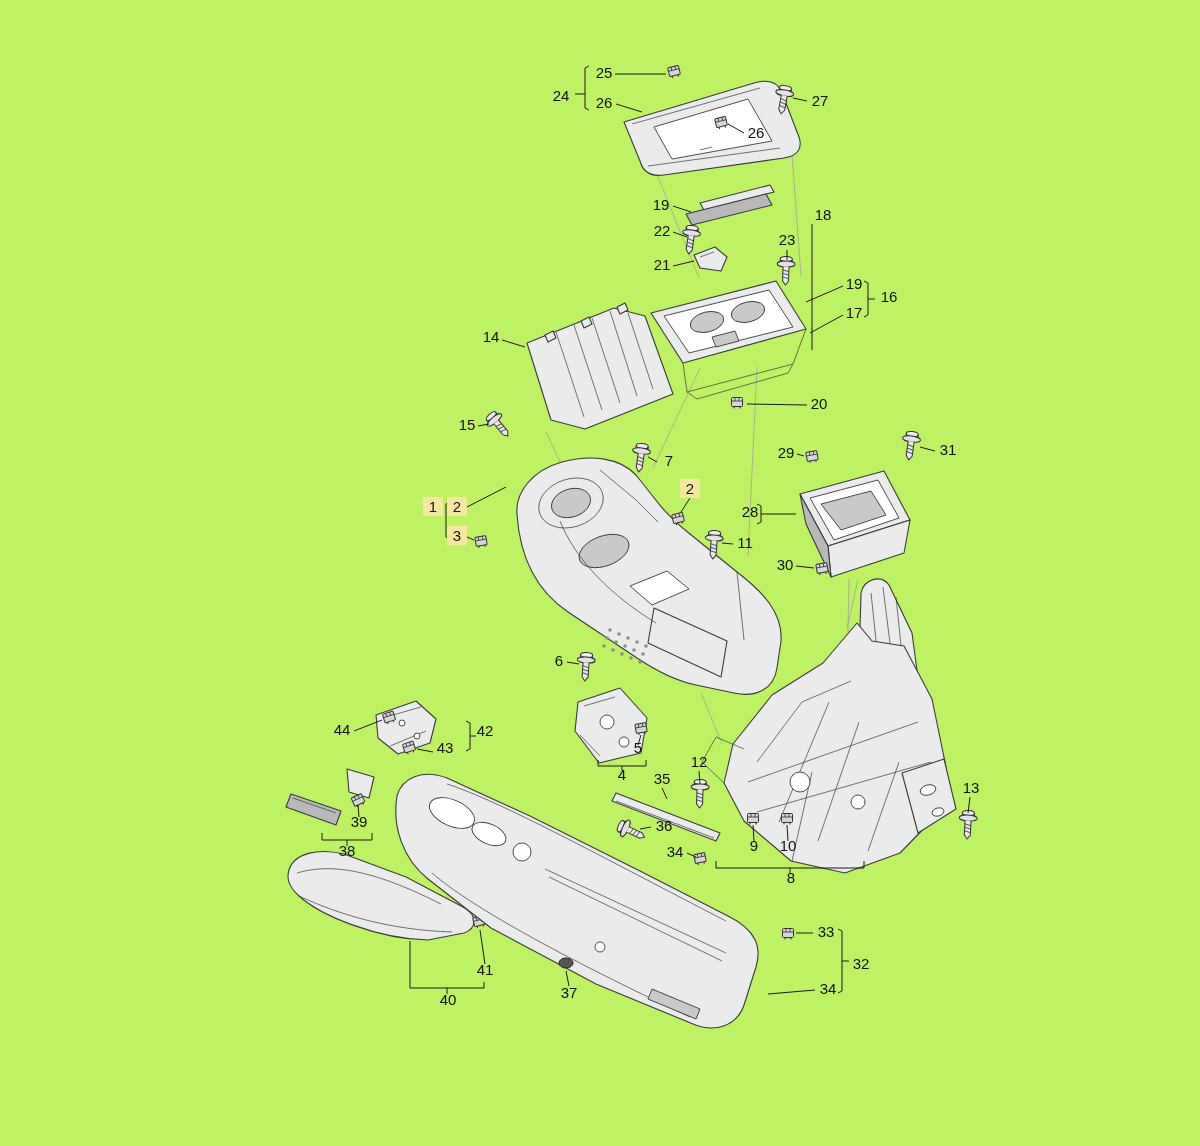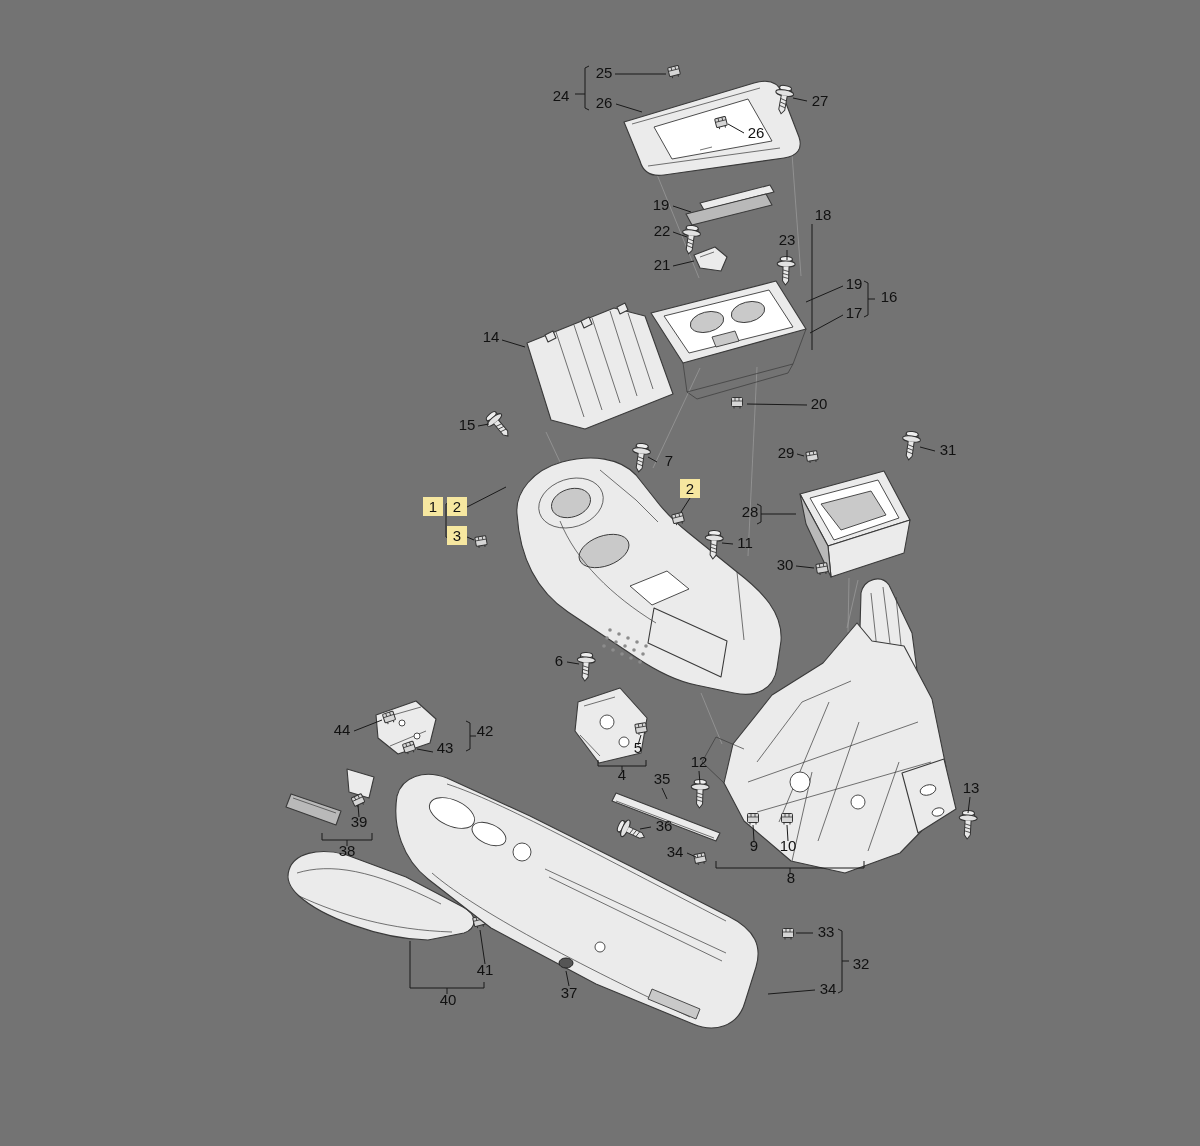--- a/index.html
+++ b/index.html
@@ -1,16 +1,16 @@
 <!DOCTYPE html>
 <html><head>
 <meta charset="utf-8">
 <style>
   html,body { margin:0; padding:0; background:#ffffff; }
-  .stage { width:1200px; height:1146px; background:#737373; position:relative; overflow:hidden; }
+  .stage { width:1200px; height:1146px; background:#bef264; position:relative; overflow:hidden; }
   svg { display:block; }
   .part   { fill:#ebebeb; stroke:#3a3a3a; stroke-width:1.1; stroke-linejoin:round; }
   .part-dark { fill:#b9b9b9; stroke:#3a3a3a; stroke-width:1.1; stroke-linejoin:round; }
   .hole   { fill:#ffffff; stroke:#3a3a3a; stroke-width:0.9; }
   .cavity { fill:#c9c9c9; stroke:#3a3a3a; stroke-width:0.9; }
   .detail { fill:none; stroke:#3a3a3a; stroke-width:0.7; }
   .leader { fill:none; stroke:#1a1a1a; stroke-width:1; }
   .guide  { fill:none; stroke:#9d9d9d; stroke-width:0.7; }
   .lbl { font-family:"Liberation Sans", sans-serif; font-size:15px; fill:#111111; text-anchor:middle; }
   .perf { fill:#8c8c8c; }

